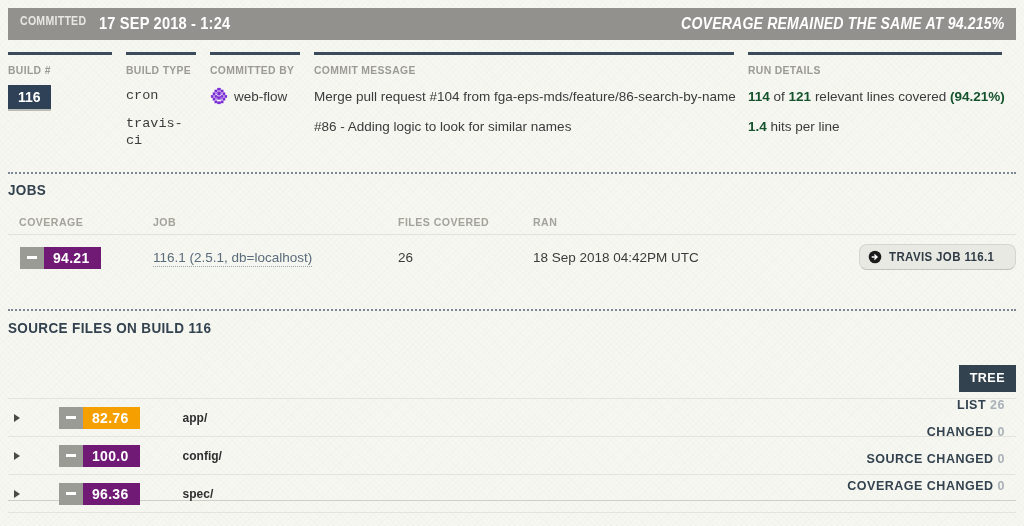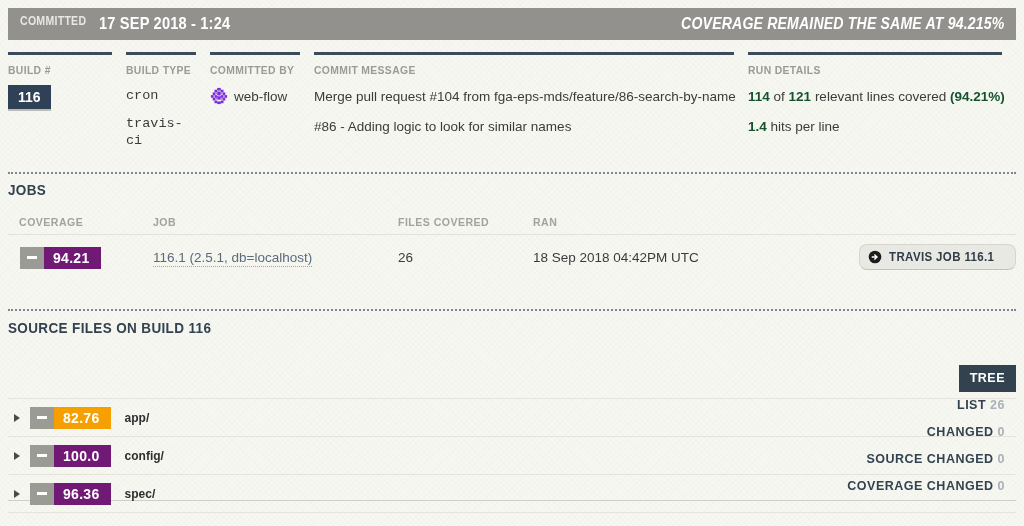--- a/index.html
+++ b/index.html
@@ -306,20 +306,21 @@
     position: absolute;
     left: 8px; top: 398px;
     width: 1008px;
   }
   .tree-row {
     display: flex;
     align-items: center;
     height: 37px;
     border-bottom: 1px solid #e4e3dc;
     cursor: pointer;
+    gap: 29px;
   }
   .tree-row:first-child { border-top: 1px solid #e4e3dc; }
   .caret {
     width: 22px;
     padding-left: 6px;
     box-sizing: border-box;
     flex: 0 0 auto;
     display: flex;
     align-items: center;
   }

